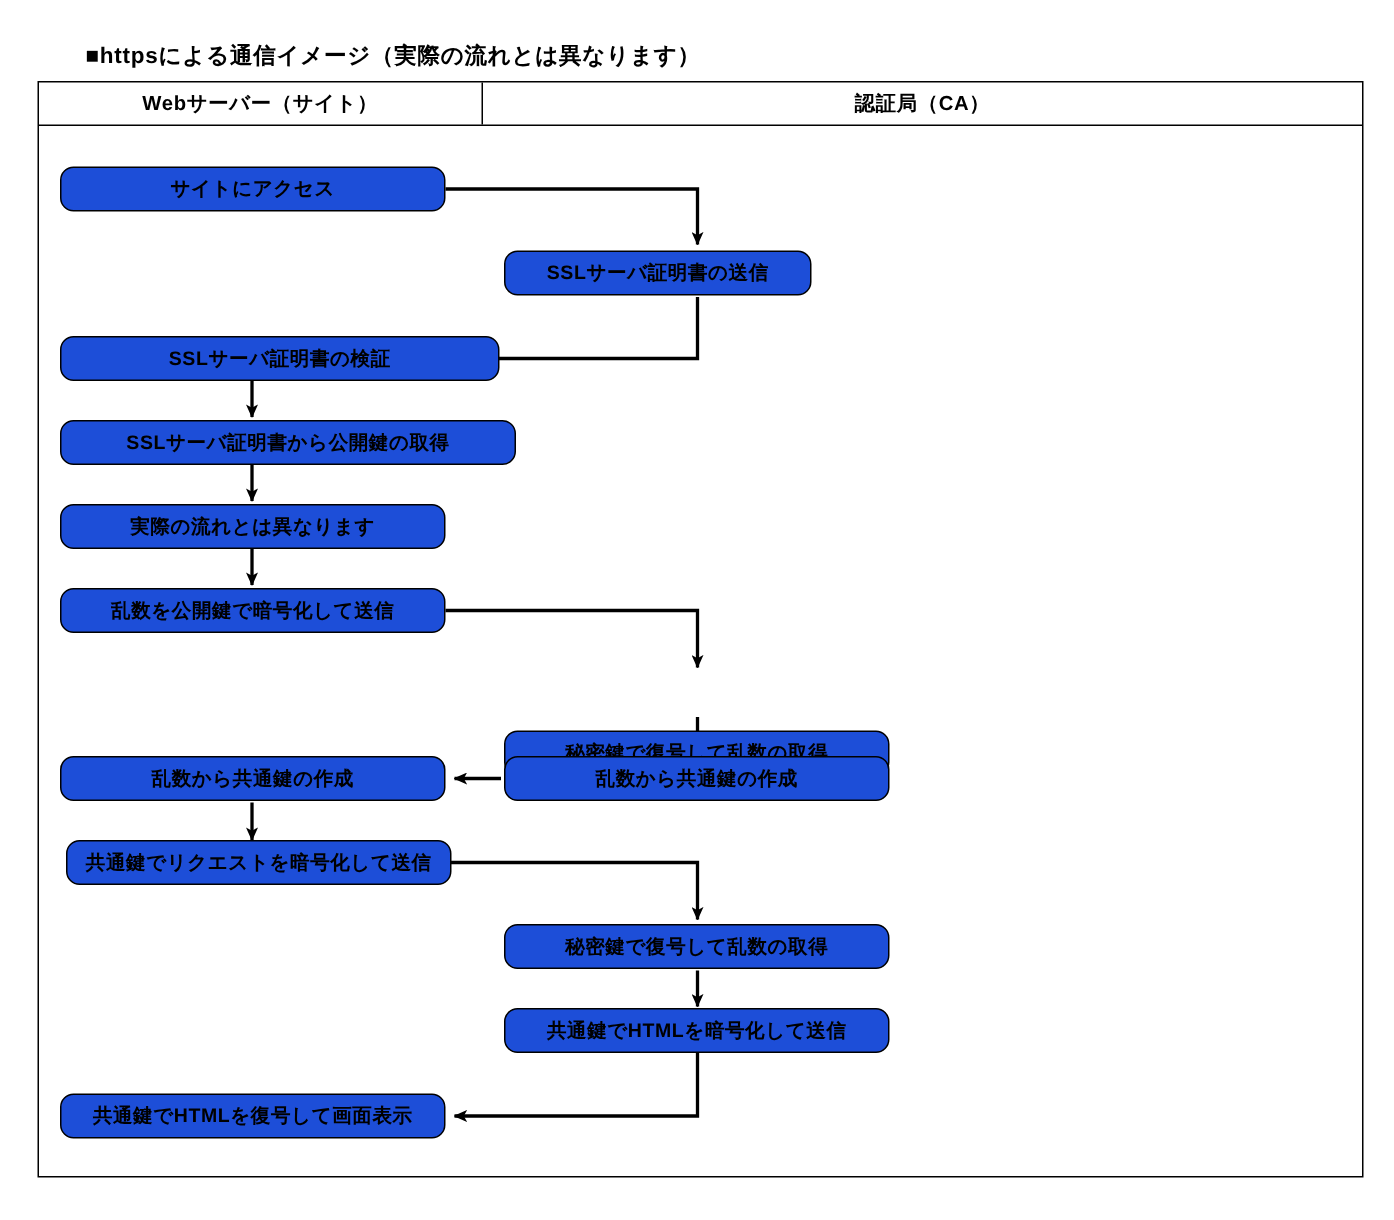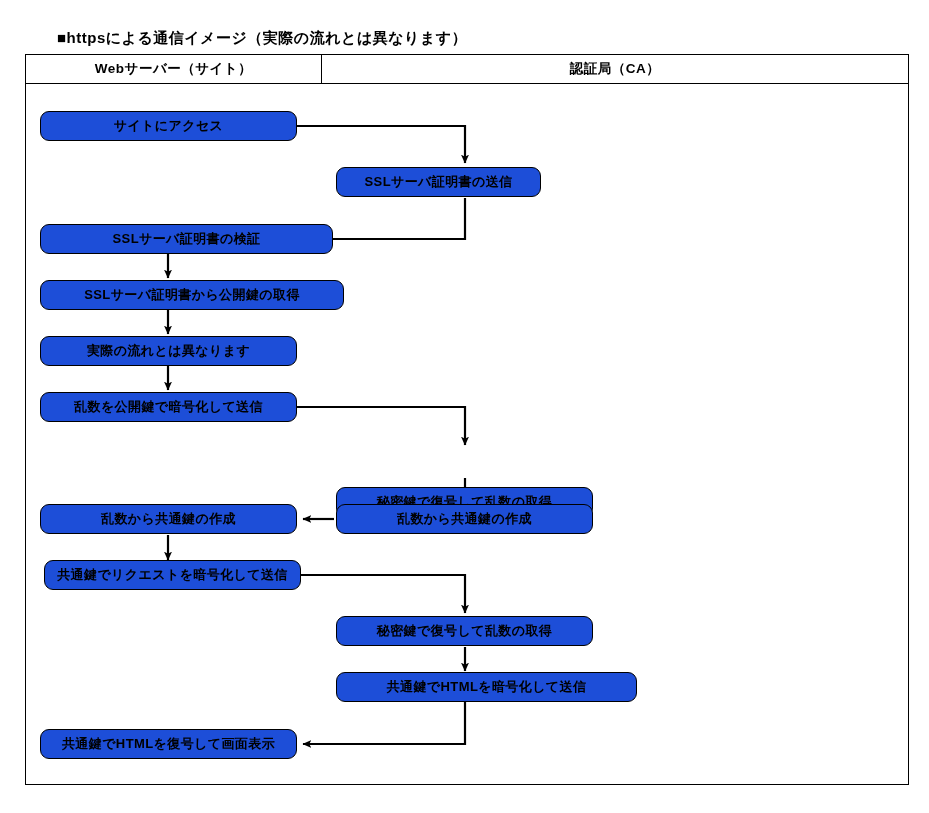--- a/index.html
+++ b/index.html
@@ -138,14 +138,14 @@
 <div class="node" style="left:336px; top:167px; width:205px;">SSLサーバ証明書の送信</div>
 <div class="node" style="left:40px;  top:224px; width:293px;">SSLサーバ証明書の検証</div>
 <div class="node" style="left:40px;  top:280px; width:304px;">SSLサーバ証明書から公開鍵の取得</div>
 <div class="node" style="left:40px;  top:336px; width:257px;">実際の流れとは異なります</div>
 <div class="node" style="left:40px;  top:392px; width:257px;">乱数を公開鍵で暗号化して送信</div>
 <div class="node" style="left:336px; top:472px; width:257px;margin-top:15px;">秘密鍵で復号して乱数の取得</div>
 <div class="node" style="left:336px; top:504px; width:257px;">乱数から共通鍵の作成</div>
 <div class="node" style="left:40px;  top:504px; width:257px;">乱数から共通鍵の作成</div>
 <div class="node" style="left:44px;  top:560px; width:257px;">共通鍵でリクエストを暗号化して送信</div>
 <div class="node" style="left:336px; top:616px; width:257px;">秘密鍵で復号して乱数の取得</div>
-<div class="node" style="left:336px; top:672px; width:301px;">共通鍵でHTMLを暗号化して送信</div>
+<div class="node" style="left:336px; top:672px; width:257px;">共通鍵でHTMLを暗号化して送信</div>
 <div class="node" style="left:40px;  top:729px; width:257px;">共通鍵でHTMLを復号して画面表示</div>
 
 </body></html>

